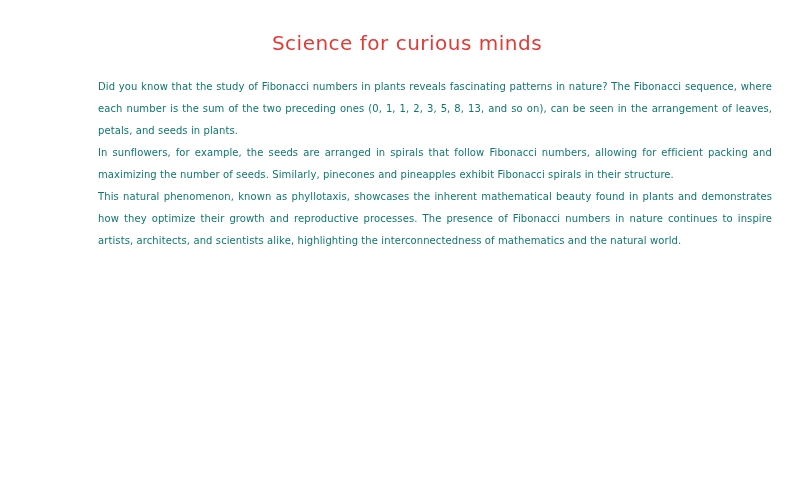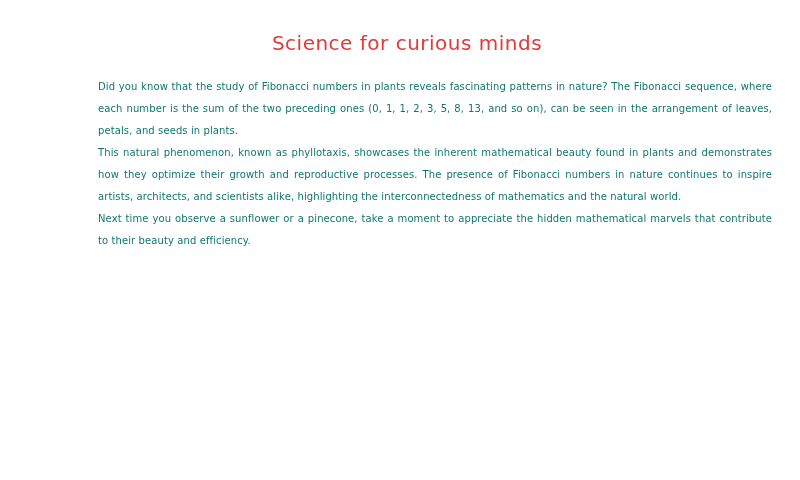--- a/index.html
+++ b/index.html
@@ -84,18 +84,18 @@
 </style>
 </head>
 <body>
 
 <div class="page">
 
   <h1 class="title">Science for curious minds</h1>
 
   <div class="article">
     <p>Did you know that the study of Fibonacci numbers in plants reveals fascinating patterns in nature? The Fibonacci sequence, where each number is the sum of the two preceding ones (0, 1, 1, 2, 3, 5, 8, 13, and so on), can be seen in the arrangement of leaves, petals, and seeds in plants.</p>
+    <p>In sunflowers, for example, the seeds are arranged in spirals that follow Fibonacci numbers, allowing for efficient packing and maximizing the number of seeds. Similarly, pinecones and pineapples exhibit Fibonacci spirals in their structure.</p>
     <p>This natural phenomenon, known as phyllotaxis, showcases the inherent mathematical beauty found in plants and demonstrates how they optimize their growth and reproductive processes. The presence of Fibonacci numbers in nature continues to inspire artists, architects, and scientists alike, highlighting the interconnectedness of mathematics and the natural world.</p>
-    <p>Next time you observe a sunflower or a pinecone, take a moment to appreciate the hidden mathematical marvels that contribute to their beauty and efficiency.</p>
   </div>
 
 
 </div>
 
 </body></html>

